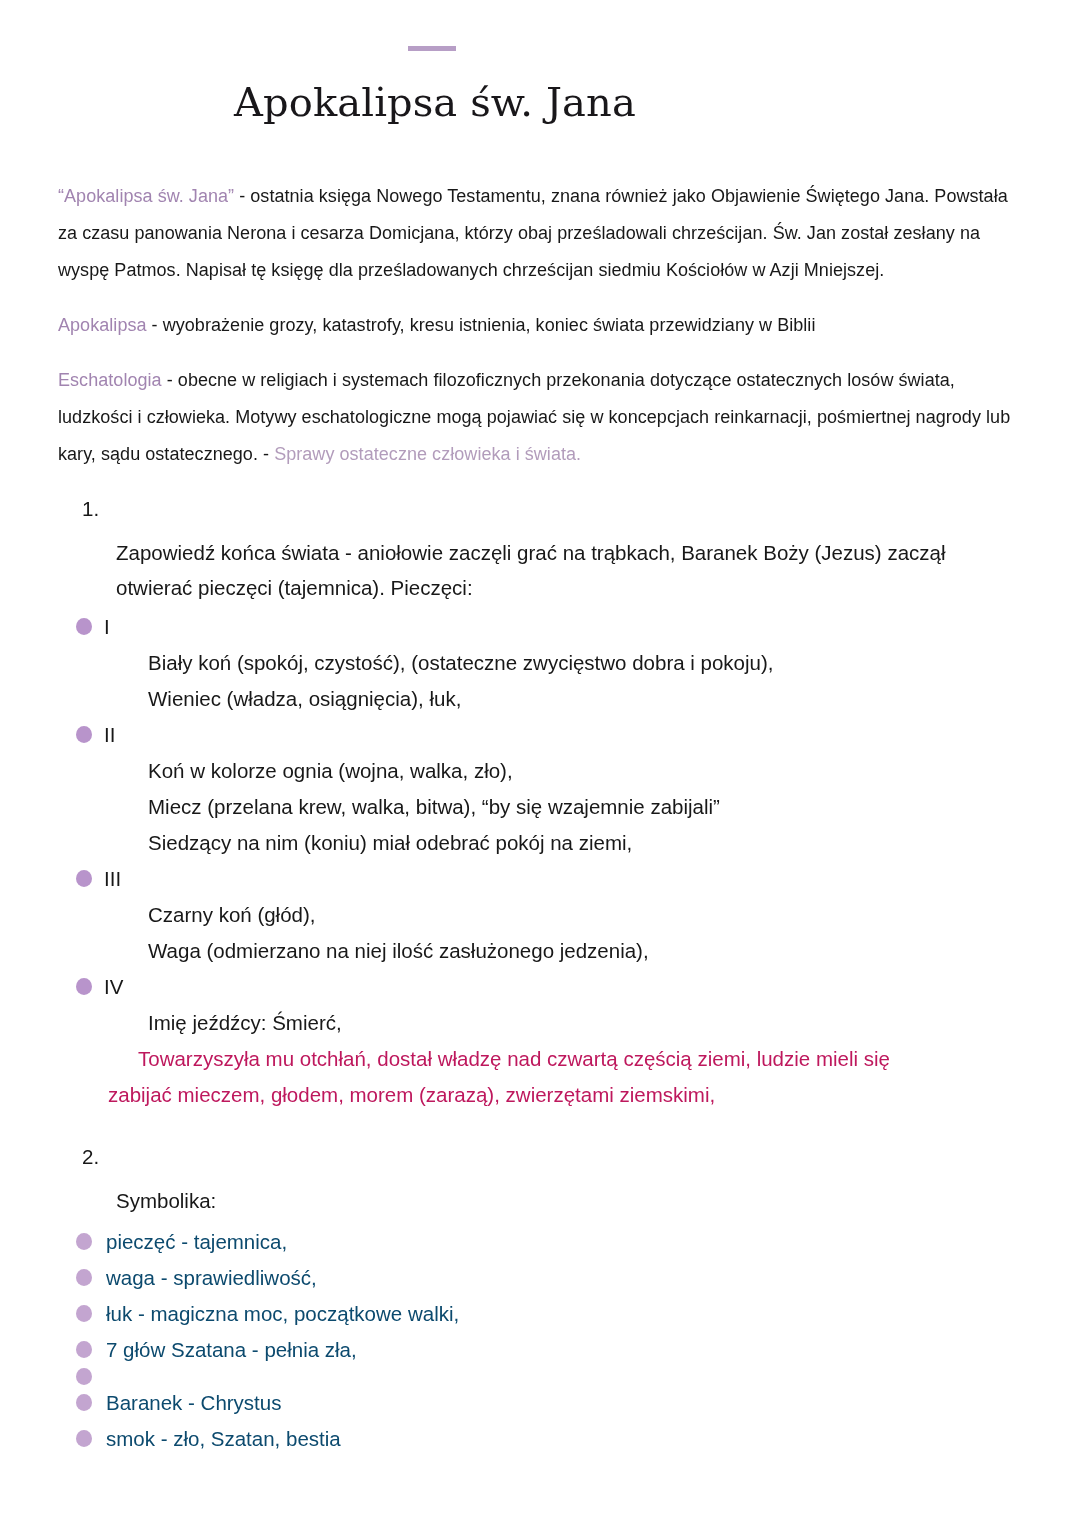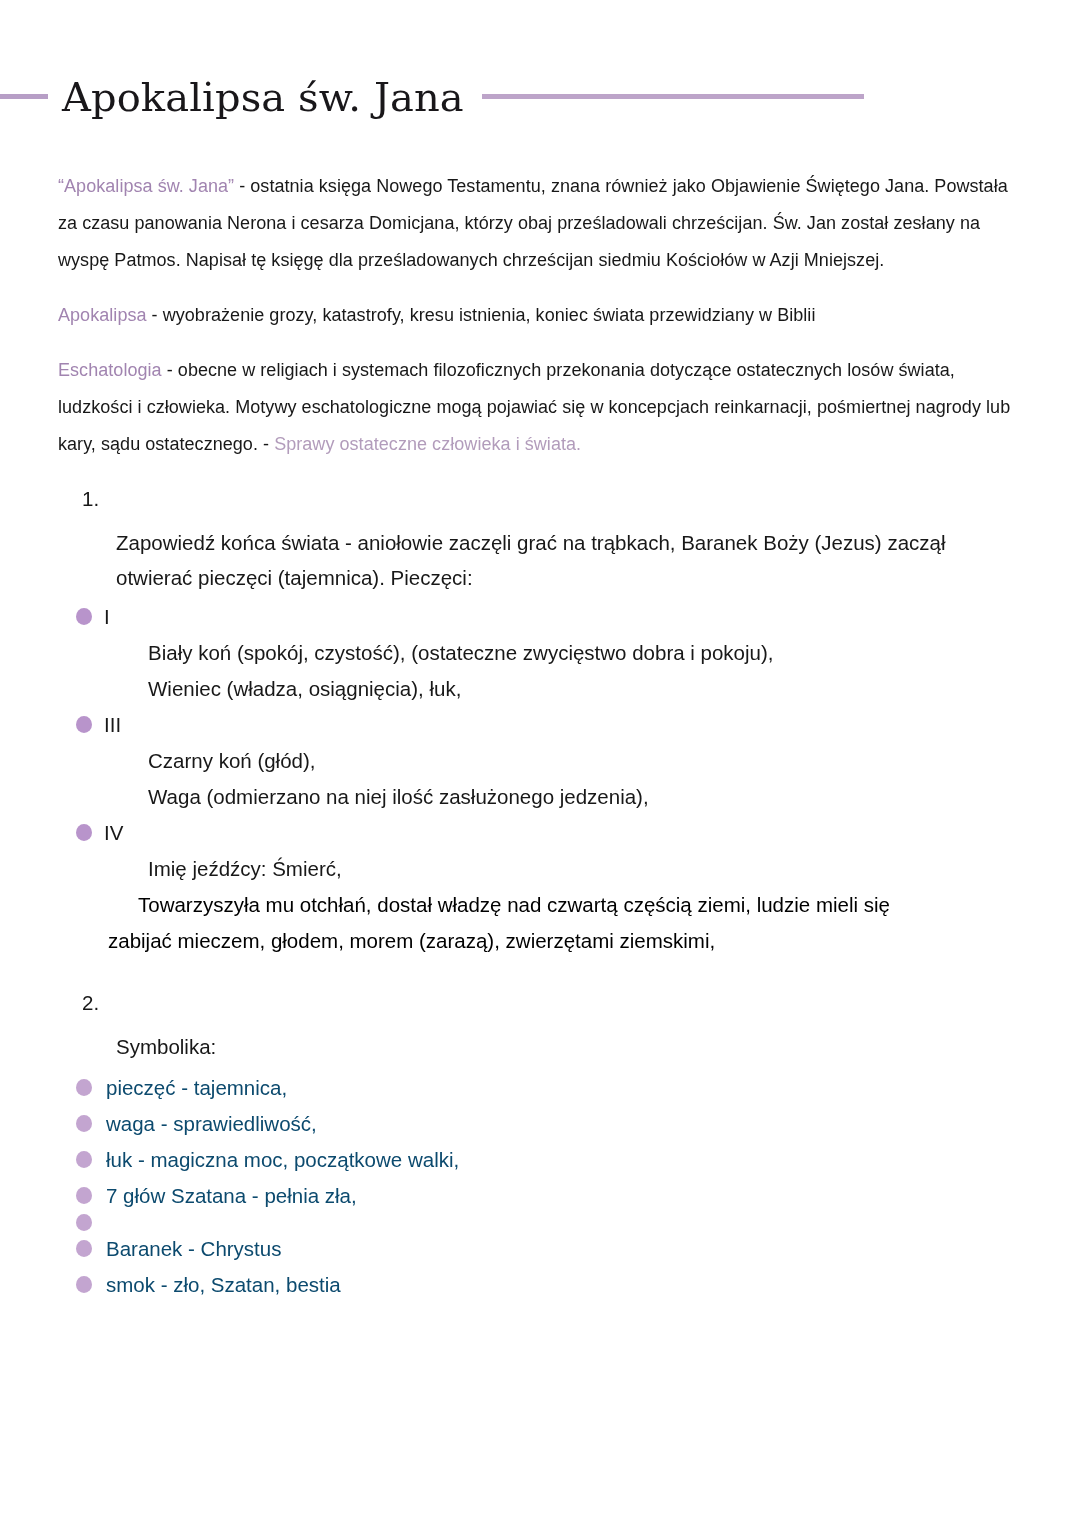--- a/index.html
+++ b/index.html
@@ -23,20 +23,21 @@
     box-sizing: border-box;
   }
 
   
   .title-row {
     display: flex;
     align-items: center;
     width: 864px;
     margin-top: 46px;
     margin-bottom: 0;
+    flex-direction: column;
   }
   .rule-left {
     width: 48px;
     height: 5px;
     background: #b79ec6;
     flex: 0 0 auto;
   }
   .rule-right {
     flex: 1 1 auto;
     height: 5px;
@@ -131,21 +132,21 @@
   }
   .seal-line {
     font-size: 20.5px;
     line-height: 36px;
     color: #181818;
   }
 
   .tail-line {
     font-size: 20.5px;
     line-height: 36px;
-    color: #000000;
+    color: #be185d;
   }
   .tail-indent {
     padding-left: 80px;
     padding-right: 40px;
   }
   .tail-flush {
     padding-left: 50px;
     padding-right: 40px;
   }
 
@@ -203,20 +204,29 @@
           <span class="dot"></span>
           <span class="seal-roman">I</span>
         </div>
         <div class="seal-lines">
           <div class="seal-line">Biały koń (spokój, czystość), (ostateczne zwycięstwo dobra i pokoju),</div>
           <div class="seal-line">Wieniec (władza, osiągnięcia), łuk,</div>
         </div>
       </div>
 
       <div>
+        <div class="seal-head">
+          <span class="dot"></span>
+          <span class="seal-roman">II</span>
+        </div>
+        <div class="seal-lines">
+          <div class="seal-line">Koń w kolorze ognia (wojna, walka, zło),</div>
+          <div class="seal-line">Miecz (przelana krew, walka, bitwa), “by się wzajemnie zabijali”</div>
+          <div class="seal-line">Siedzący na nim (koniu) miał odebrać pokój na ziemi,</div>
+        </div>
       </div>
 
       <div>
         <div class="seal-head">
           <span class="dot"></span>
           <span class="seal-roman">III</span>
         </div>
         <div class="seal-lines">
           <div class="seal-line">Czarny koń (głód),</div>
           <div class="seal-line">Waga (odmierzano na niej ilość zasłużonego jedzenia),</div>

